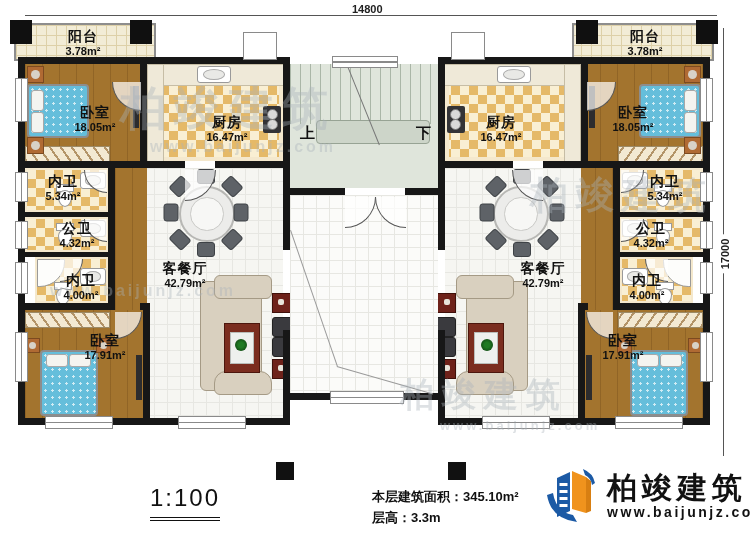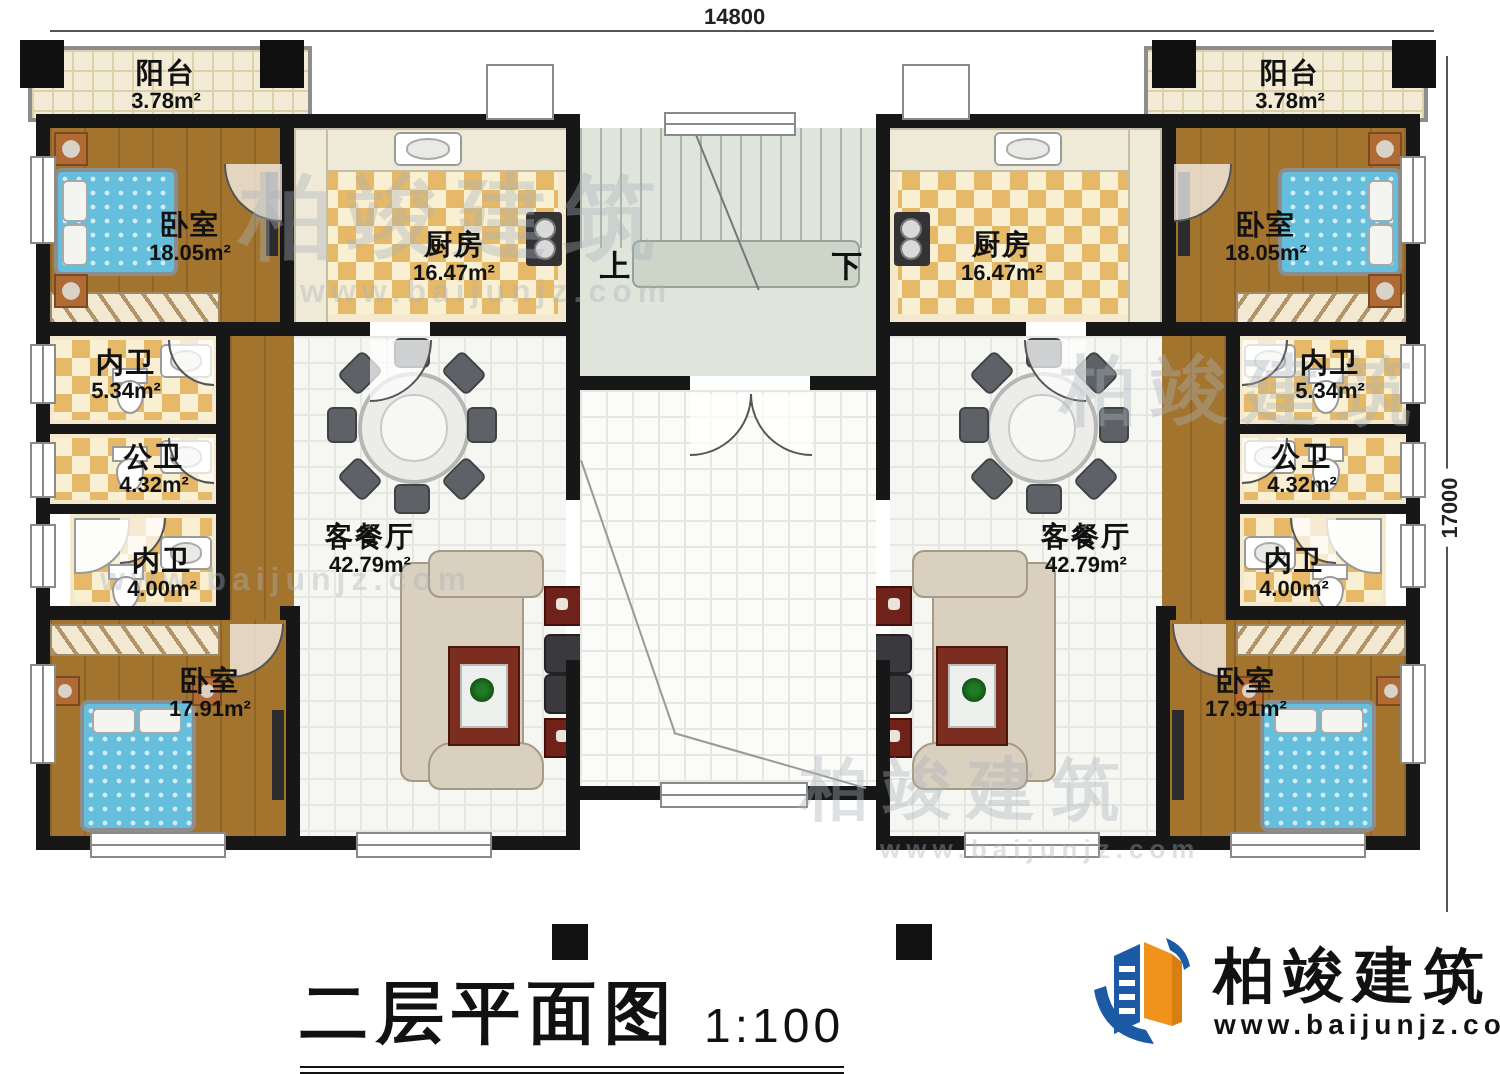--- a/index.html
+++ b/index.html
@@ -389,22 +389,25 @@
     <div class="wm" style="left:520px;top:150px;"><span class="big" style="font-size:38px;">柏竣建筑</span></div>
     <div class="wm" style="left:40px;top:262px;"><span class="site">www.baijunjz.com</span></div>
     <div class="wm" style="left:390px;top:352px;"><span class="big" style="font-size:34px;">柏竣建筑</span></div>
     <div class="wm" style="left:430px;top:396px;"><span class="site" style="font-size:13px;">www.baijunjz.com</span></div>
   </div>
 
   <div class="marker" style="left:276px;top:462px;"></div>
   <div class="marker" style="left:448px;top:462px;"></div>
 
   <div id="titleblock">
-    <span id="title-main">二层平面图</span>
     <span id="title-scale">1:100</span>
+  </div>
+  <div id="info">
+    <div>本层建筑面积：345.10m²</div>
+    <div>层高：3.3m</div>
   </div>
 
   <div id="logo">
     <span>
       <svg width="56" height="62" viewBox="0 0 56 62">
         <polygon points="14,15 27,9 27,48 14,54" fill="#1c5aa5"></polygon>
         <rect x="16.5" y="20" width="8" height="3" fill="#fff"></rect>
         <rect x="16.5" y="27" width="8" height="3" fill="#fff"></rect>
         <rect x="16.5" y="34" width="8" height="3" fill="#fff"></rect>
         <rect x="16.5" y="41" width="8" height="3" fill="#fff"></rect>

